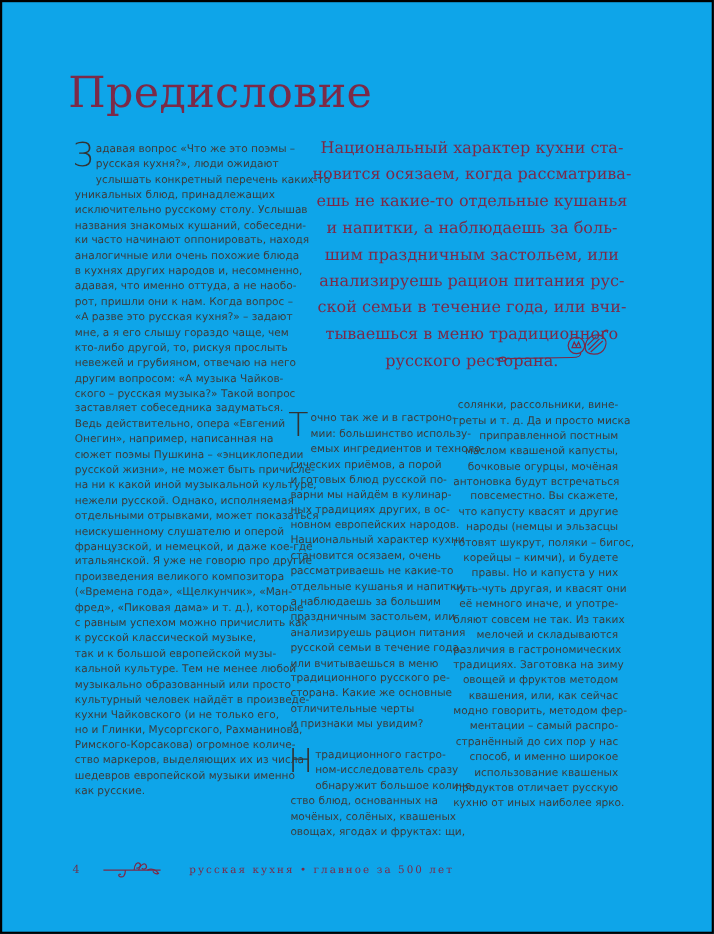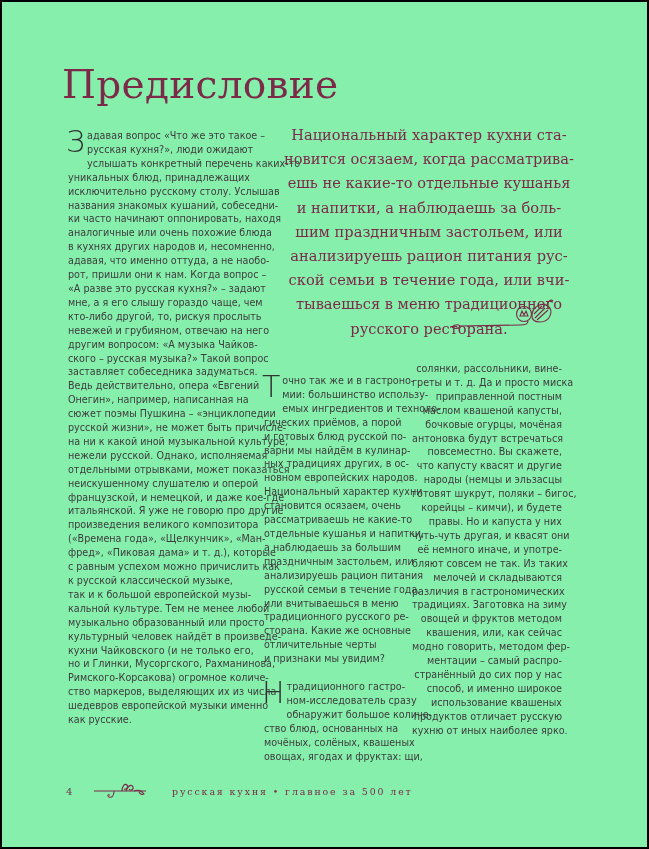--- a/index.html
+++ b/index.html
@@ -1,21 +1,21 @@
 <!DOCTYPE html>
 <html><head>
 <meta charset="utf-8">
 <style>
   html, body { margin: 0; padding: 0; background: #ffffff; }
   .page {
     position: relative;
     width: 645px;
     height: 845px;
     border: 2px solid #000;
-    background: #86efac;
+    background: #0ea5e9;
     overflow: hidden;
     box-sizing: content-box;
   }
   .title {
     position: absolute;
     left: 60px;
     top: 60px;
     margin: 0;
     font-family: "DejaVu Serif", serif;
     font-weight: normal;
@@ -84,21 +84,21 @@
 </style>
 </head>
 <body>
 
 <div class="page">
 
   <h1 class="title">Предисловие</h1>
 
   <div class="col col-left">
     <span class="dropcap">З</span>
-    <span class="line">адавая вопрос «Что же это такое –</span>
+    <span class="line">адавая вопрос «Что же это поэмы –</span>
     <span class="line">русская кухня?», люди ожидают</span>
     <span class="line">услышать конкретный перечень каких-то</span>
     <span class="line">уникальных блюд, принадлежащих</span>
     <span class="line">исключительно русскому столу. Услышав</span>
     <span class="line">названия знакомых кушаний, собеседни-</span>
     <span class="line">ки часто начинают оппонировать, находя</span>
     <span class="line">аналогичные или очень похожие блюда</span>
     <span class="line">в кухнях других народов и, несомненно,</span>
     <span class="line">адавая, что именно оттуда, а не наобо-</span>
     <span class="line">рот, пришли они к нам. Когда вопрос –</span>

